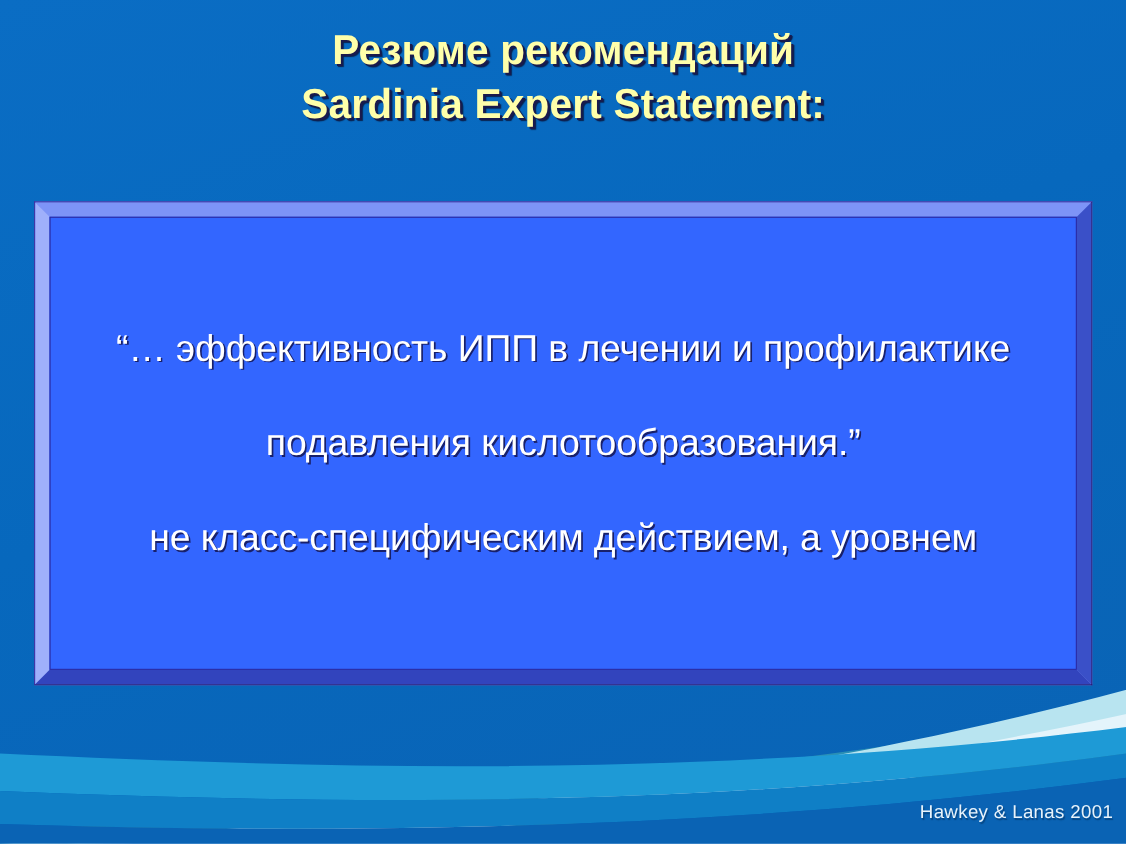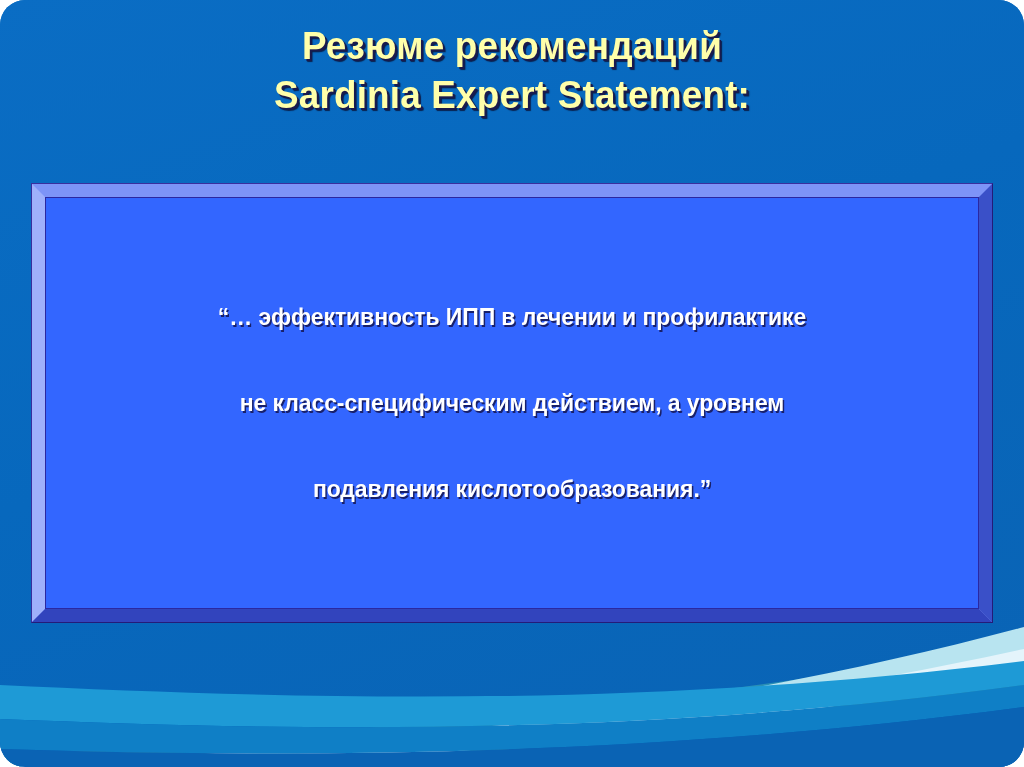--- a/index.html
+++ b/index.html
@@ -7,21 +7,20 @@
     padding: 0;
     background: #ffffff;
   }
   .slide {
     position: relative;
     width: 1024px;
     height: 767px;
     overflow: hidden;
     background: #0b6cc0;
     font-family: "Liberation Sans", sans-serif;
-    border-radius: 25px;
   }
 
   
   .bg-wash {
     position: absolute;
     inset: 0;
     background: linear-gradient(160deg, #0a6dc4 0%, #0768bd 45%, #0a63b4 100%);
   }
 
   
@@ -106,22 +105,22 @@
   }
 
   
   .quote {
     width: 100%;
     text-align: center;
     padding: 0 16px;
     box-sizing: border-box;
   }
   .quote-line {
-    font-size: 23px;
-    font-weight: bold;
+    font-size: 34px;
+    font-weight: normal;
     color: #ffffff;
     line-height: 86px;
     letter-spacing: -0.1px;
     text-shadow: 1.5px 1.5px 0 rgba(20,20,80,0.85);
     white-space: nowrap;
   }
 
   
   .waves {
     position: absolute;
@@ -161,22 +160,22 @@
   <div class="content-box">
     <div class="bevel">
       <div class="bevel-top"></div>
       <div class="bevel-left"></div>
       <div class="bevel-right"></div>
       <div class="bevel-bottom"></div>
     </div>
     <div class="box-inner">
       <div class="quote">
         <div class="quote-line">“… эффективность ИПП в лечении и профилактике</div>
+        <div class="quote-line">подавления кислотообразования.”</div>
         <div class="quote-line">не класс-специфическим действием, а уровнем</div>
-        <div class="quote-line">подавления кислотообразования.”</div>
       </div>
     </div>
   </div>
 
   <div class="waves">
     <svg width="1024" height="140" viewBox="0 0 1024 140" xmlns="http://www.w3.org/2000/svg">
 
       <path d="M0,128 C260,112 600,88 1024,18 L1024,66 C620,126 280,140 0,140 Z" fill="#2a8fb5"></path>
 
       <path d="M0,140 C300,124 660,92 1024,8 L1024,44 C660,120 320,140 40,140 Z" fill="#e4f4fb"></path>
@@ -184,14 +183,15 @@
       <path d="M1024,0 L1024,22 C700,92 400,124 120,139 L60,140 C420,120 740,76 1024,0 Z" fill="#b8e4f0"></path>
 
       <path d="M0,58 C300,72 640,82 1024,34 L1024,58 C640,110 300,104 0,92 Z" fill="#1e9ad6"></path>
 
       <path d="M0,92 C300,104 640,110 1024,58 L1024,80 C660,128 320,132 0,122 Z" fill="#0f7fc6"></path>
 
       <path d="M0,122 C320,132 660,128 1024,80 L1024,140 L0,140 Z" fill="#0a63b4"></path>
     </svg>
   </div>
 
+  <div class="citation">Hawkey &amp; Lanas 2001</div>
 
 </div>
 
 </body></html>

